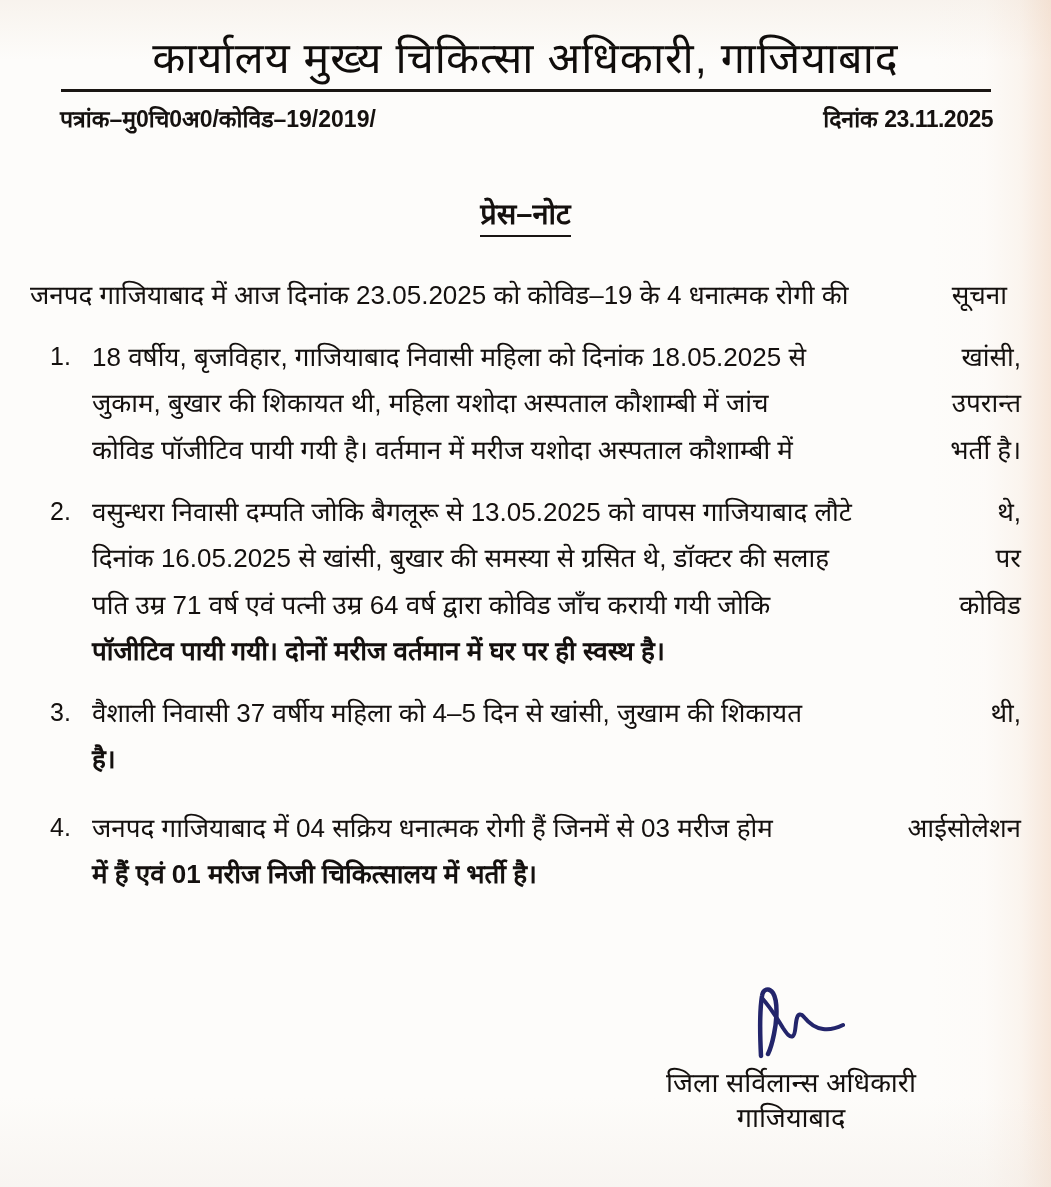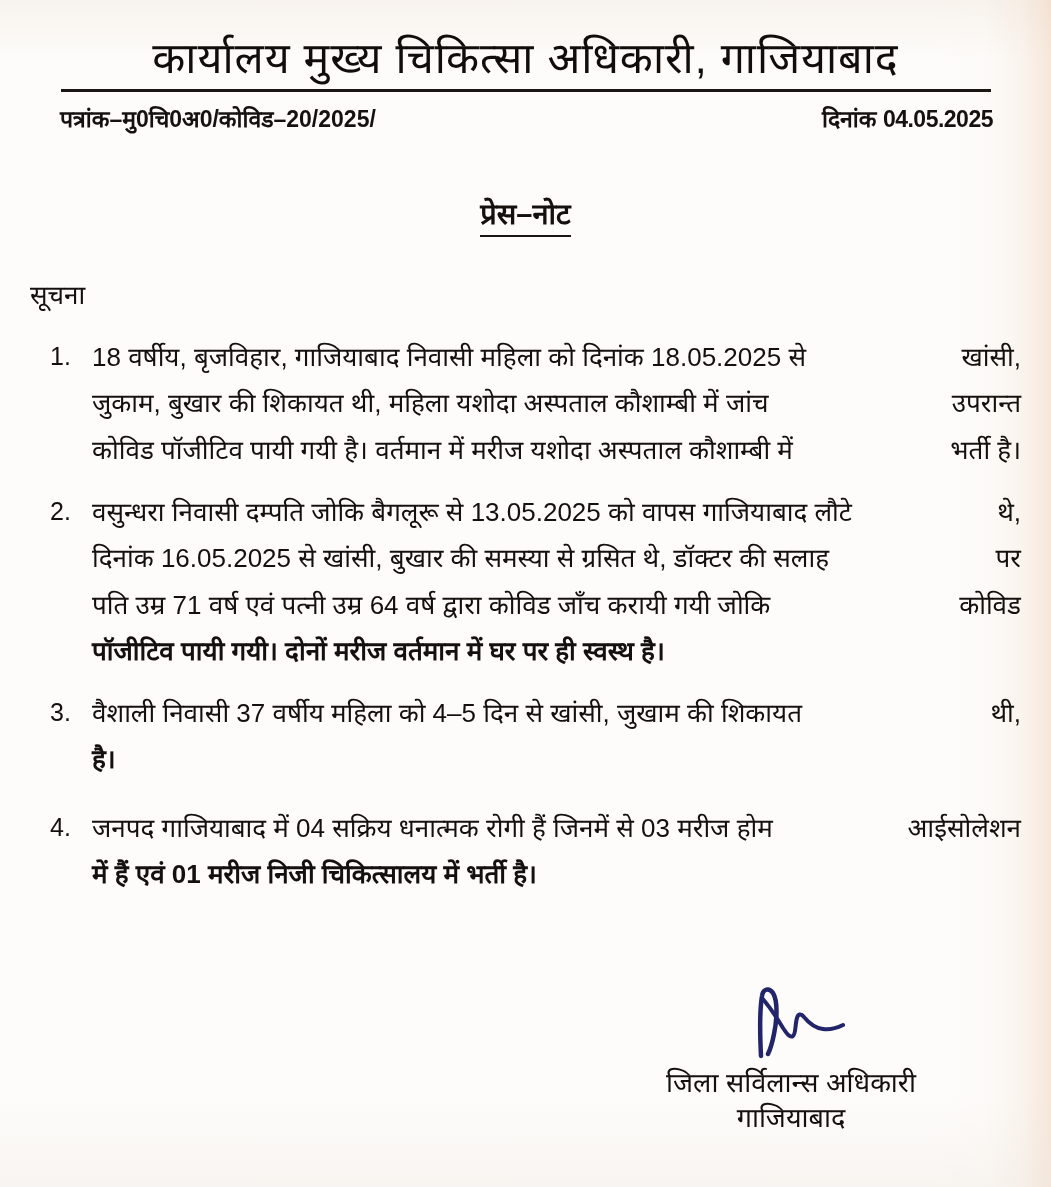--- a/index.html
+++ b/index.html
@@ -210,33 +210,34 @@
   <div class="scan-tint-bottom"></div>
 
   <div class="content">
 
     <div class="letterhead">
       <div class="office-title">कार्यालय मुख्य चिकित्सा अधिकारी, गाजियाबाद</div>
       <div class="header-rule"></div>
     </div>
 
     <div class="ref-row">
-      <div class="ref-no">पत्रांक–मु0चि0अ0/कोविड–20/2025/</div>
+      <div class="ref-no">पत्रांक–मु0चि0अ0/कोविड–19/2019/</div>
       <div class="ref-date">
         <span>दिनांक</span>
-        <span class="date-value">04.05.2025</span>
+        <span class="date-value">23.11.2025</span>
       </div>
     </div>
 
     <div class="press-note-title-wrap">
       <div class="press-note-title">प्रेस–नोट</div>
     </div>
 
     <div class="intro">
       <div class="line justify">
+        <span>जनपद गाजियाबाद में आज दिनांक 23.05.2025 को कोविड–19 के 4 धनात्मक रोगी की</span>
         <span>सूचना</span>
       </div>
     </div>
 
     <ol class="points">
 
       <li class="item-1">
         <span class="num">1.</span>
         <span class="para-line">
           <span>18 वर्षीय, बृजविहार, गाजियाबाद निवासी महिला को दिनांक 18.05.2025 से</span>

